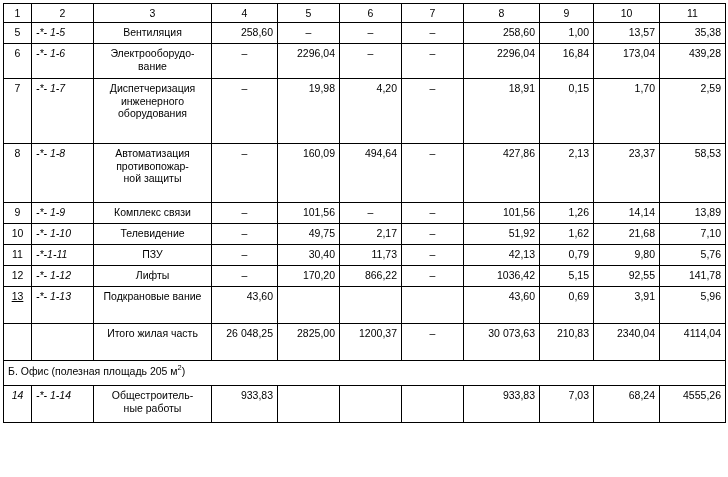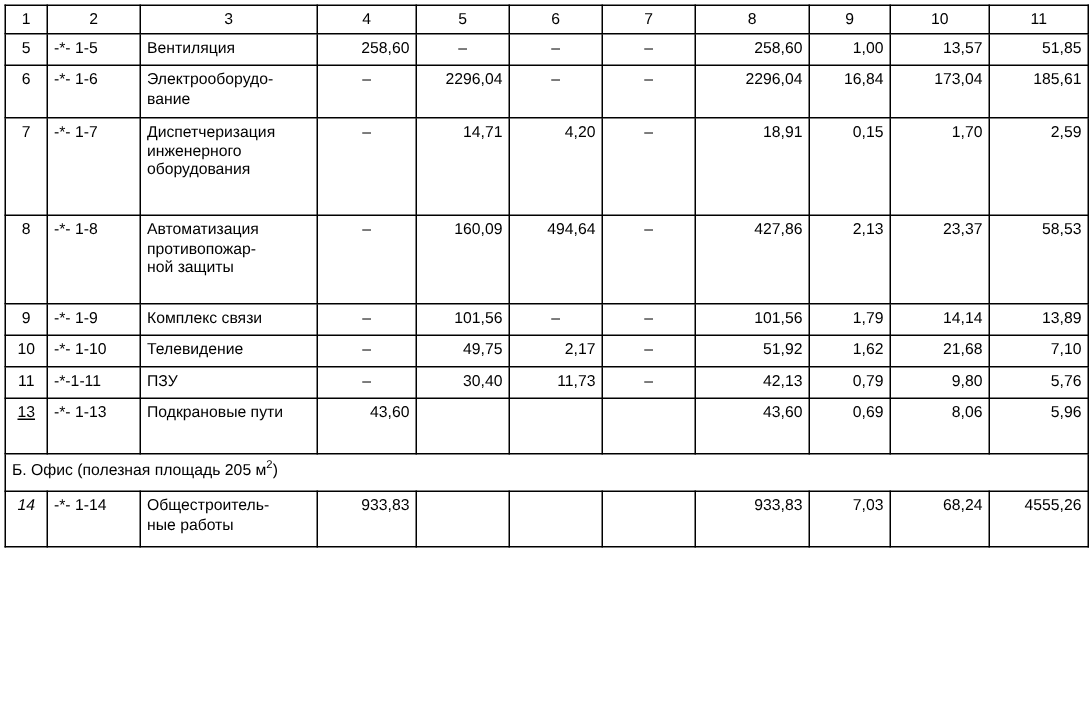--- a/index.html
+++ b/index.html
@@ -46,22 +46,22 @@
   col.c10 { width: 66px; }
   col.c11 { width: 66px; }
 
   .hdr td {
     text-align: center;
     font-size: 10.5px;
     padding-top: 4px;
     padding-bottom: 4px;
   }
   .num { text-align: center; }
-  .code { text-align: left; padding-left: 6px; }
-  .name { text-align: left; }
+  .code { text-align: left; padding-left: 6px; font-style: italic; }
+  .name { text-align: center; }
   .val { text-align: right; padding-right: 6px; }
   .dash { text-align: center; }
   .sectionrow td {
     text-align: left;
     padding-left: 8px;
     padding-top: 5px;
     padding-bottom: 5px;
   }
   sup { font-size: 7.5px; vertical-align: super; }
 </style>
@@ -101,41 +101,41 @@
           <td class="num" style="height: 14px;">5</td>
           <td class="code">-*- 1-5</td>
           <td class="name">Вентиляция</td>
           <td class="val">258,60</td>
           <td class="dash">–</td>
           <td class="dash">–</td>
           <td class="dash">–</td>
           <td class="val">258,60</td>
           <td class="val">1,00</td>
           <td class="val">13,57</td>
-          <td class="val">51,85</td>
+          <td class="val">35,38</td>
         </tr>
         <tr>
           <td class="num" style="height: 28px;">6</td>
           <td class="code">-*- 1-6</td>
           <td class="name">Электрооборудо-<br>вание</td>
           <td class="dash">–</td>
           <td class="val">2296,04</td>
           <td class="dash">–</td>
           <td class="dash">–</td>
           <td class="val">2296,04</td>
           <td class="val">16,84</td>
           <td class="val">173,04</td>
-          <td class="val">185,61</td>
+          <td class="val">439,28</td>
         </tr>
         <tr>
           <td class="num" style="height: 58px;">7</td>
           <td class="code">-*- 1-7</td>
           <td class="name">Диспетчеризация инженерного оборудования</td>
           <td class="dash">–</td>
-          <td class="val">14,71</td>
+          <td class="val">19,98</td>
           <td class="val">4,20</td>
           <td class="dash">–</td>
           <td class="val">18,91</td>
           <td class="val">0,15</td>
           <td class="val">1,70</td>
           <td class="val">2,59</td>
         </tr>
         <tr>
           <td class="num" style="height: 52px;">8</td>
           <td class="code">-*- 1-8</td>
@@ -151,21 +151,21 @@
         </tr>
         <tr>
           <td class="num" style="height: 14px;">9</td>
           <td class="code">-*- 1-9</td>
           <td class="name">Комплекс связи</td>
           <td class="dash">–</td>
           <td class="val">101,56</td>
           <td class="dash">–</td>
           <td class="dash">–</td>
           <td class="val">101,56</td>
-          <td class="val">1,79</td>
+          <td class="val">1,26</td>
           <td class="val">14,14</td>
           <td class="val">13,89</td>
         </tr>
         <tr>
           <td class="num" style="height: 14px;">10</td>
           <td class="code">-*- 1-10</td>
           <td class="name">Телевидение</td>
           <td class="dash">–</td>
           <td class="val">49,75</td>
           <td class="val">2,17</td>
@@ -182,31 +182,57 @@
           <td class="dash">–</td>
           <td class="val">30,40</td>
           <td class="val">11,73</td>
           <td class="dash">–</td>
           <td class="val">42,13</td>
           <td class="val">0,79</td>
           <td class="val">9,80</td>
           <td class="val">5,76</td>
         </tr>
         <tr>
+          <td class="num" style="height: 14px;">12</td>
+          <td class="code">-*- 1-12</td>
+          <td class="name">Лифты</td>
+          <td class="dash">–</td>
+          <td class="val">170,20</td>
+          <td class="val">866,22</td>
+          <td class="dash">–</td>
+          <td class="val">1036,42</td>
+          <td class="val">5,15</td>
+          <td class="val">92,55</td>
+          <td class="val">141,78</td>
+        </tr>
+        <tr>
           <td class="num" style="height: 30px; text-decoration: underline;">13</td>
           <td class="code">-*- 1-13</td>
-          <td class="name">Подкрановые пути</td>
+          <td class="name">Подкрановые вание</td>
           <td class="val">43,60</td>
           <td class="val"></td>
           <td class="val"></td>
           <td class="val"></td>
           <td class="val">43,60</td>
           <td class="val">0,69</td>
-          <td class="val">8,06</td>
+          <td class="val">3,91</td>
           <td class="val">5,96</td>
+        </tr>
+        <tr>
+          <td class="num" style="height: 30px;"></td>
+          <td class="code"></td>
+          <td class="name">Итого жилая часть</td>
+          <td class="val">26 048,25</td>
+          <td class="val">2825,00</td>
+          <td class="val">1200,37</td>
+          <td class="dash">–</td>
+          <td class="val">30 073,63</td>
+          <td class="val">210,83</td>
+          <td class="val">2340,04</td>
+          <td class="val">4114,04</td>
         </tr>
         <tr class="sectionrow">
           <td colspan="11" style="height: 18px;">Б. Офис (полезная площадь 205 м<sup>2</sup>)</td>
         </tr>
         <tr>
           <td class="num" style="height: 30px; font-style: italic;">14</td>
           <td class="code">-*- 1-14</td>
           <td class="name">Общестроитель-<br>ные работы</td>
           <td class="val">933,83</td>
           <td class="val"></td>

